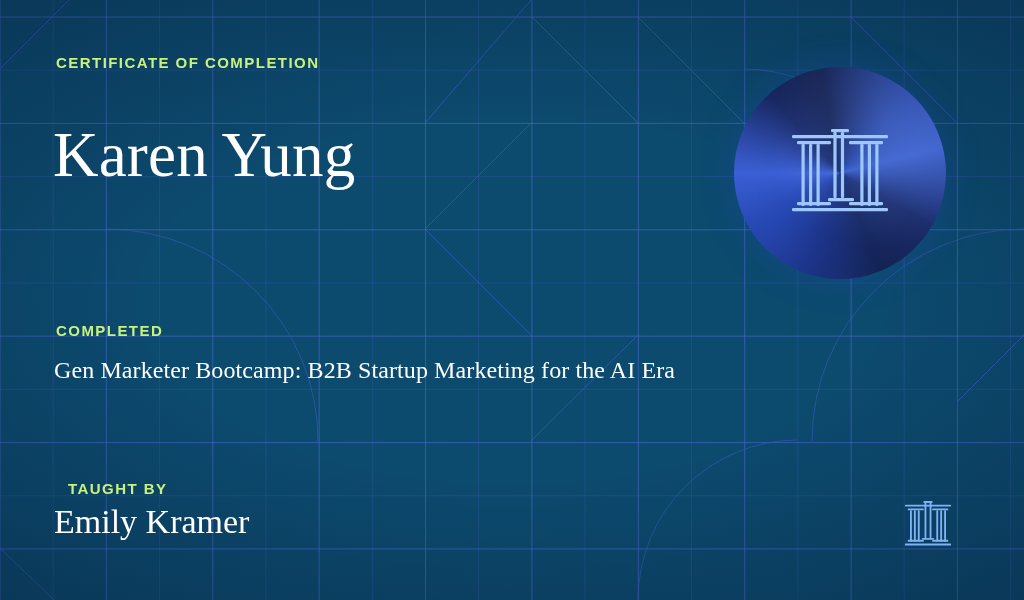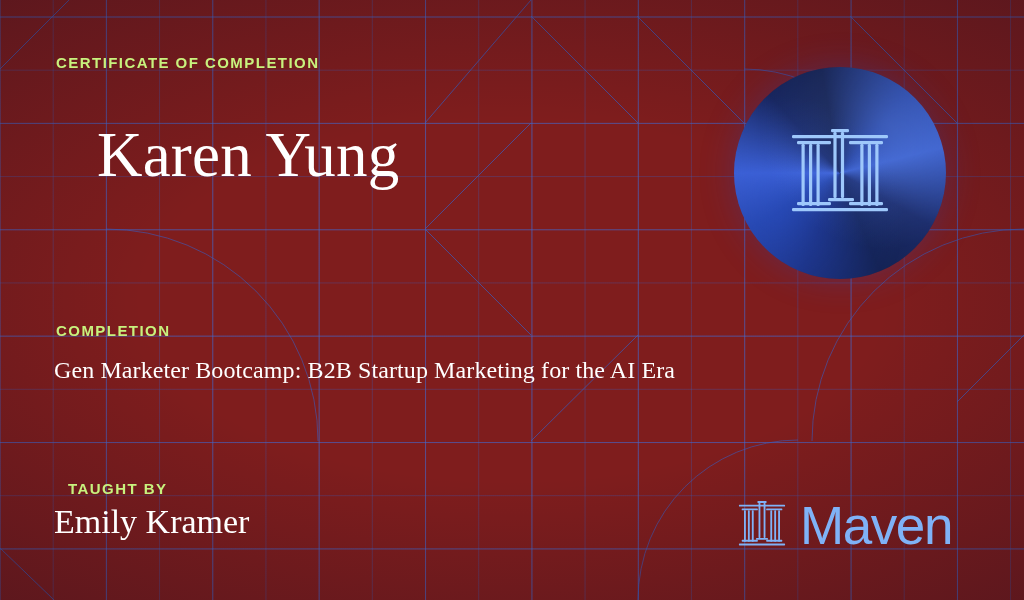--- a/index.html
+++ b/index.html
@@ -10,21 +10,21 @@
   }
   body {
     font-family: "Liberation Sans", sans-serif;
   }
 
   #certificate {
     position: relative;
     width: 1024px;
     height: 600px;
     overflow: hidden;
-    background: #7f1d1d;
+    background: #0c4a6e;
   }
 
   
   .bg-layer {
     position: absolute;
     inset: 0;
     pointer-events: none;
   }
   .bg-grid {
     background-image:
@@ -110,21 +110,20 @@
     position: absolute;
     top: 122px;
     left: -3px;
     font-family: "Liberation Serif", serif;
     font-size: 63px;
     font-weight: normal;
     color: #ffffff;
     letter-spacing: 0.2px;
     line-height: 1.05;
     white-space: nowrap;
-    margin-left: 44px;
   }
 
   .kicker-completed { top: 322px; left: 0; }
 
   .course-title {
     position: absolute;
     top: 355px;
     left: -2px;
     width: 866px;
     font-family: "Liberation Serif", serif;
@@ -230,21 +229,21 @@
       </g>
     </svg>
   </div>
 
   <div class="content">
 
     <div class="eyebrow kicker-top">CERTIFICATE OF COMPLETION</div>
 
     <div class="recipient">Karen Yung</div>
 
-    <div class="eyebrow kicker-completed">COMPLETION</div>
+    <div class="eyebrow kicker-completed">COMPLETED</div>
 
     <div class="course-title">Gen Marketer Bootcamp: B2B Startup Marketing for the AI Era</div>
 
     <div class="eyebrow kicker-taught">TAUGHT BY</div>
 
     <div class="instructor">Emily Kramer</div>
   </div>
 
   <div class="brand">
     <svg class="brand-mark" viewBox="0 0 104 112">
@@ -260,16 +259,15 @@
         <rect x="78.5" y="22" width="4" height="68" rx="1.4"></rect>
         <rect x="87" y="22" width="4" height="68" rx="1.4"></rect>
         <rect x="44.5" y="6" width="4" height="76" rx="1.4"></rect>
         <rect x="55.5" y="6" width="4" height="76" rx="1.4"></rect>
         <rect x="39" y="82" width="26" height="4" rx="1.4"></rect>
         <rect x="8" y="86" width="35" height="4" rx="1.4"></rect>
         <rect x="61" y="86" width="35" height="4" rx="1.4"></rect>
         <rect x="2" y="94" width="100" height="4" rx="1.4"></rect>
       </g>
     </svg>
-    <span class="brand-word">Maven</span>
   </div>
 
 </div>
 
 </body></html>

